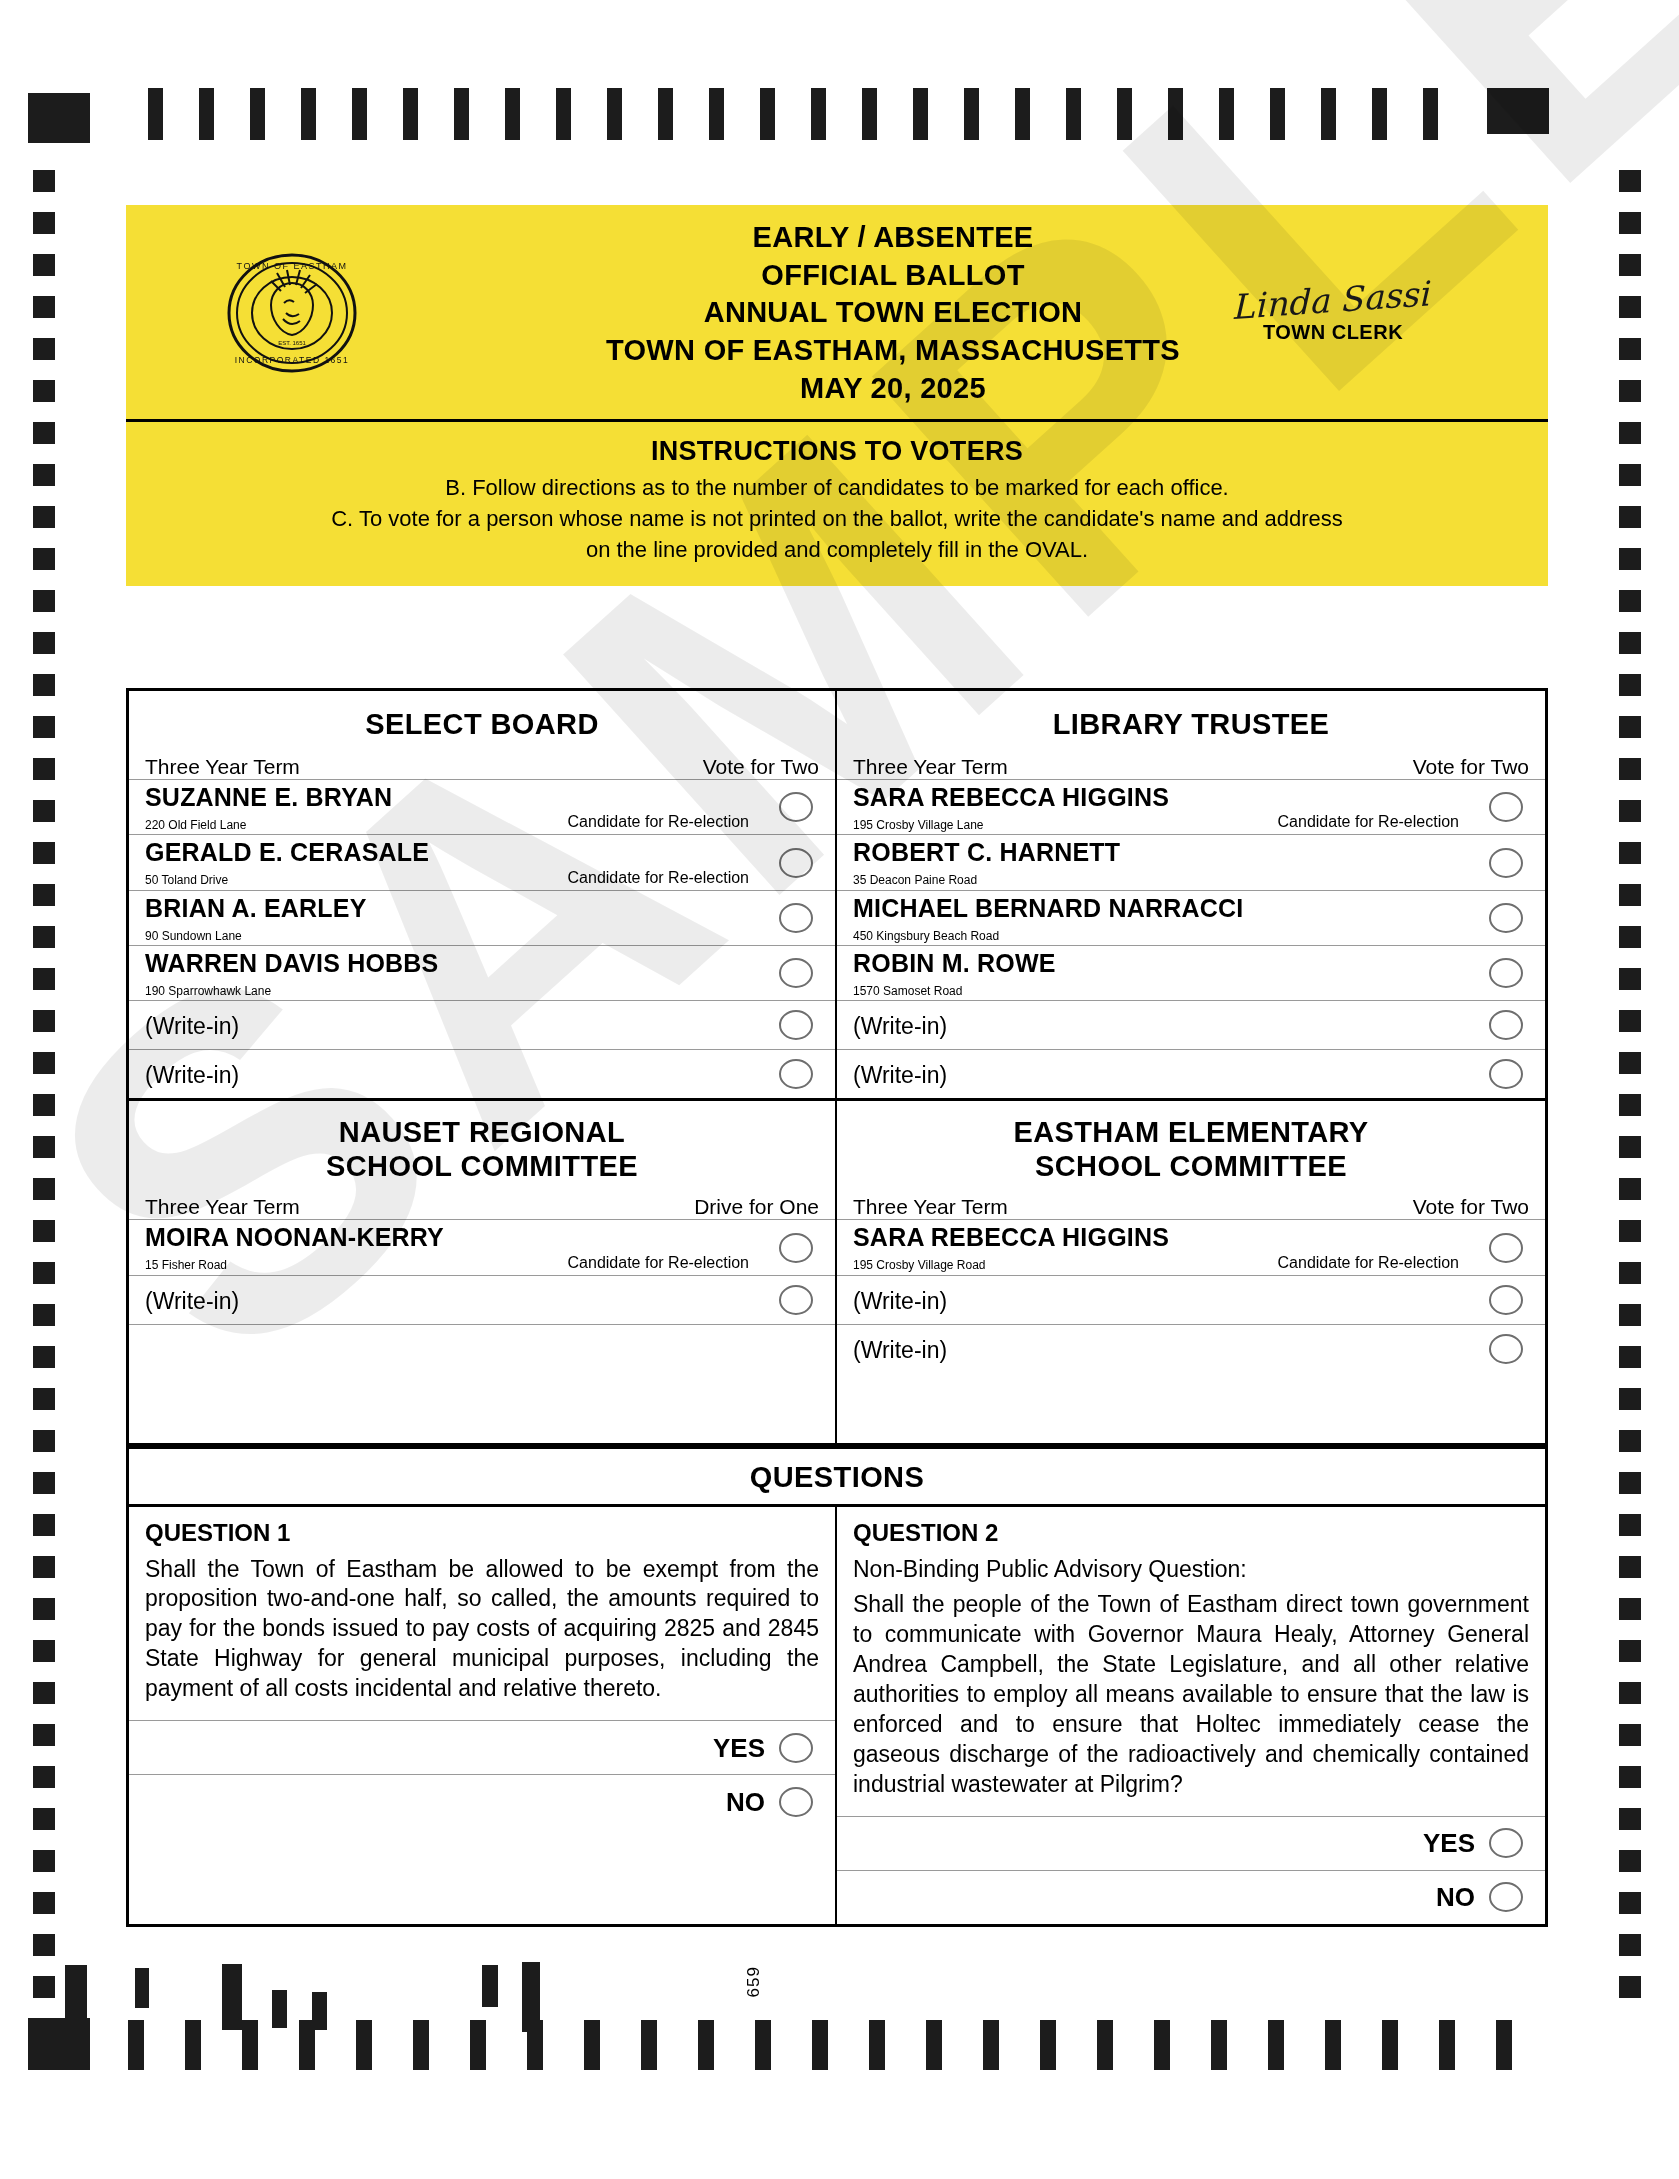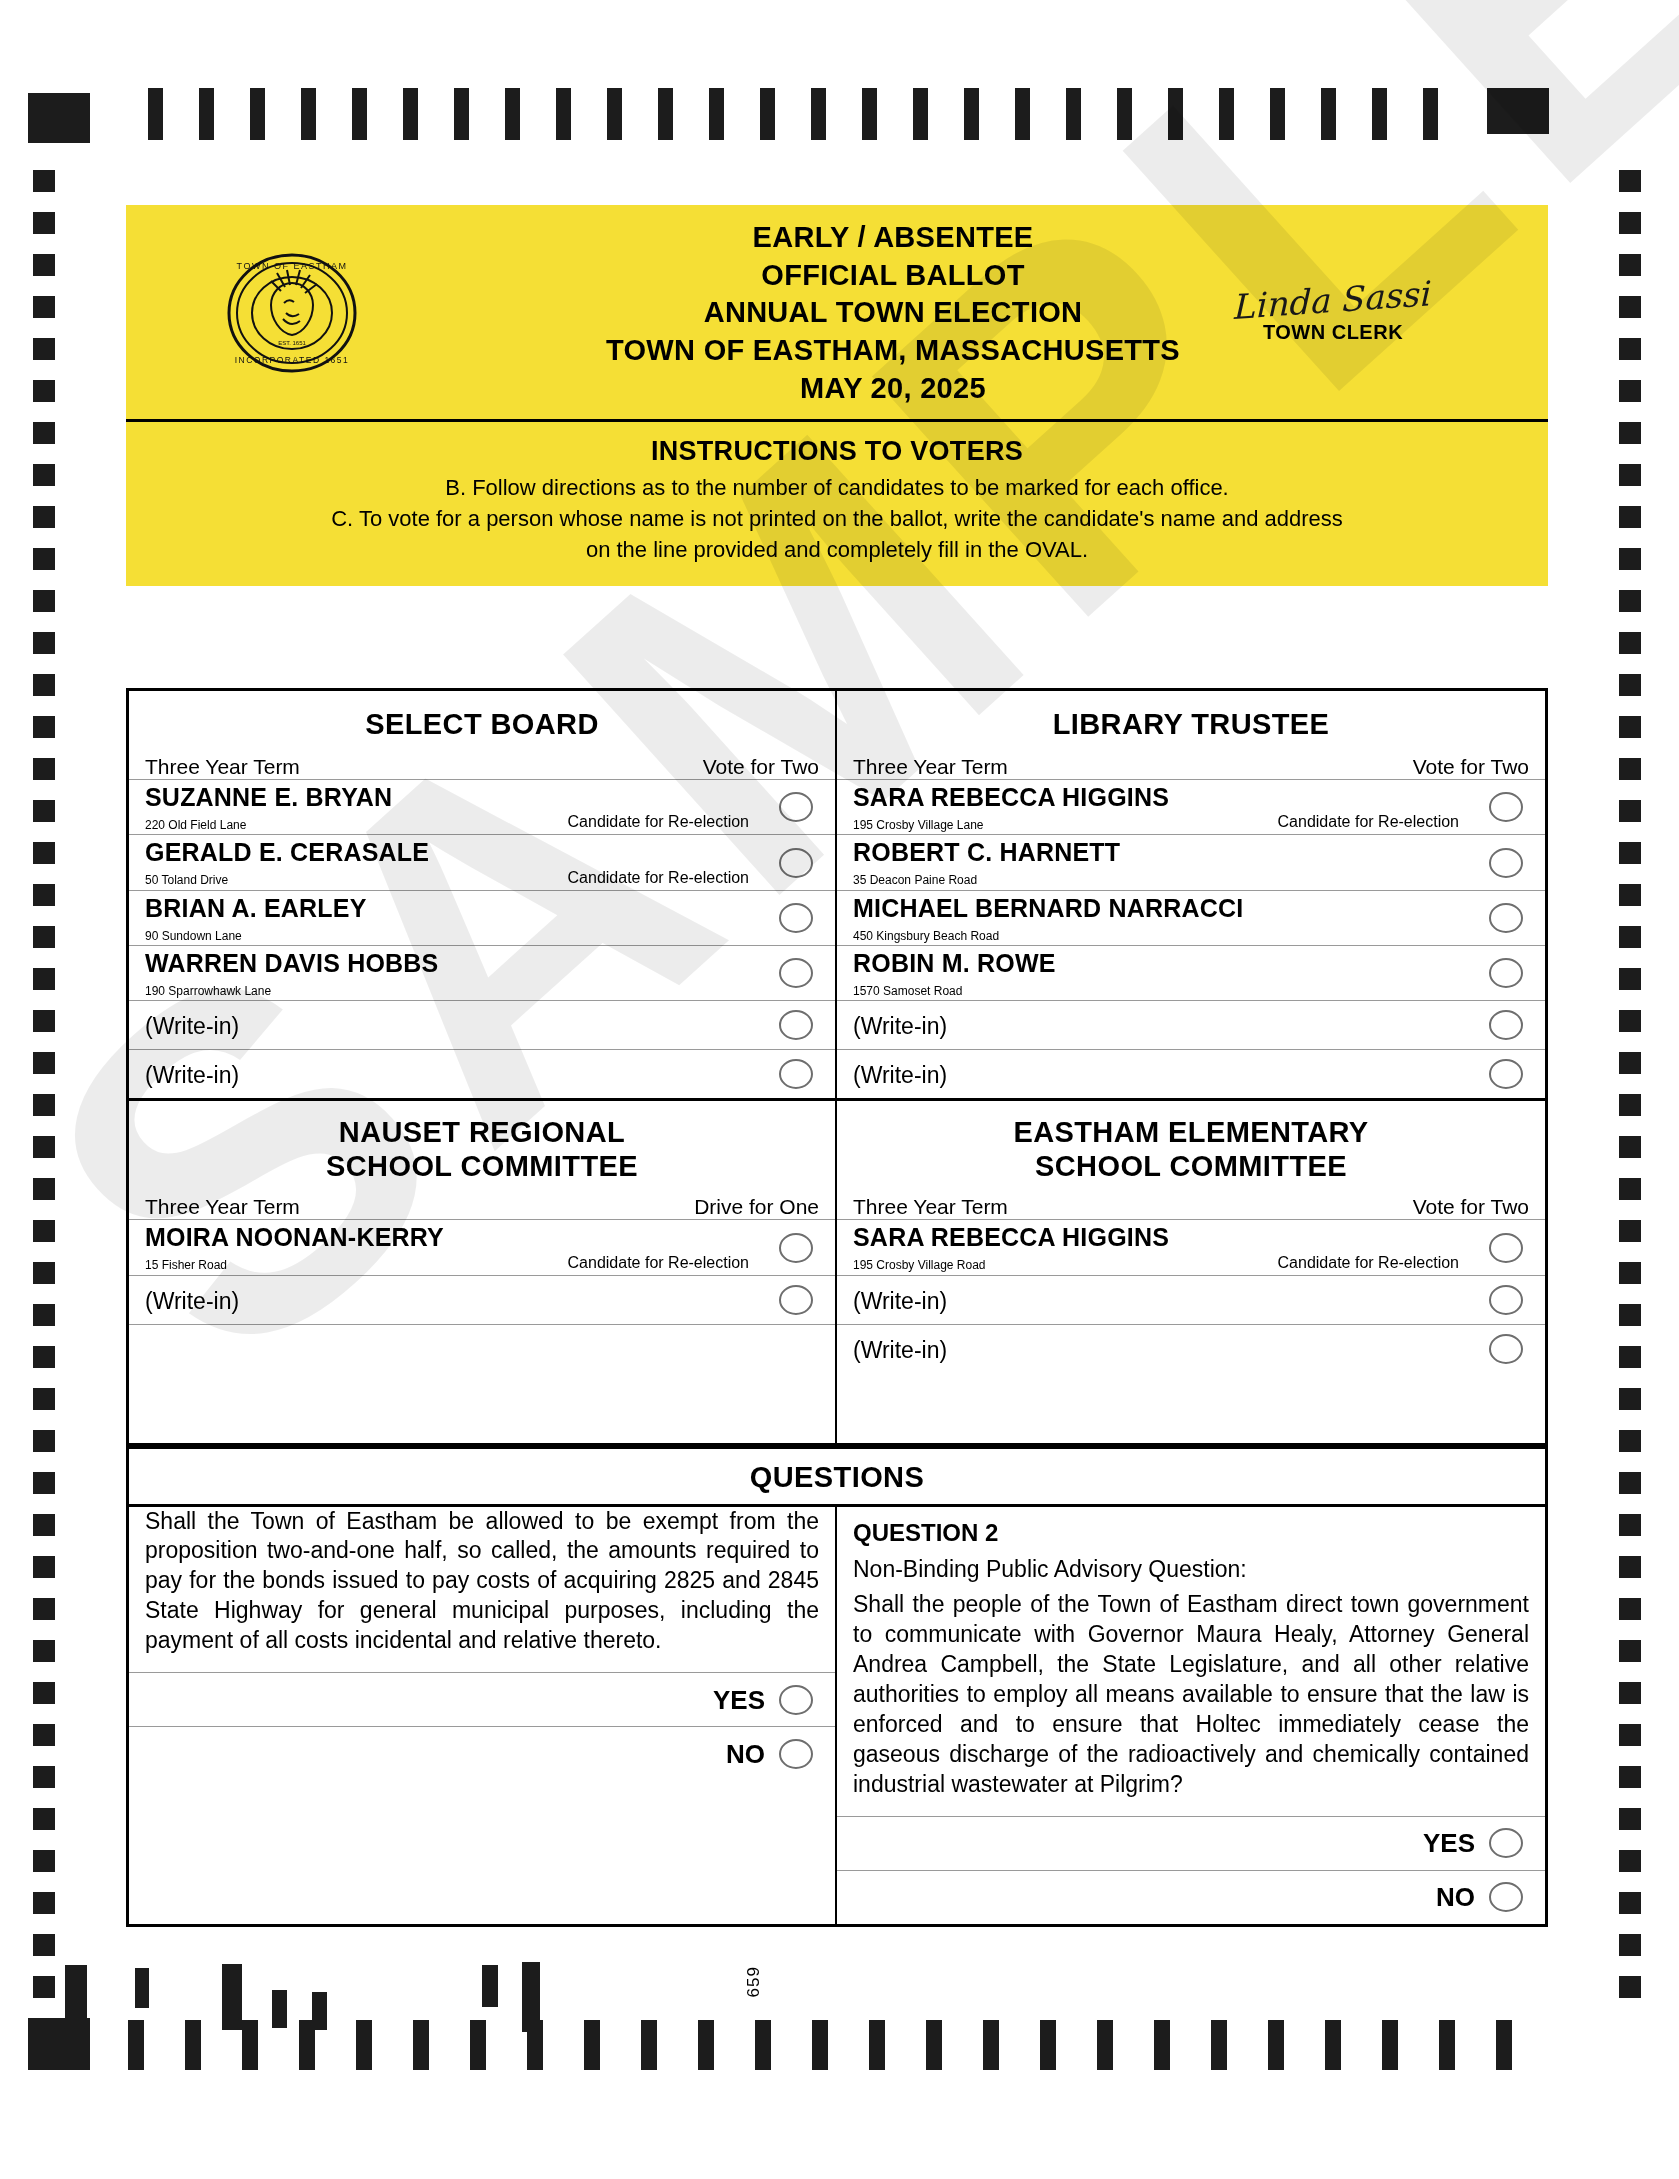--- a/index.html
+++ b/index.html
@@ -559,20 +559,21 @@
           <div class="oval"></div>
         </div>
       </div>
     </div>
 
     <div class="questions-header">QUESTIONS</div>
 
     <div class="q-grid">
 
       <div class="q-col left">
+        <div class="q-head">QUESTION 1</div>
         <div class="q-body">
           <p>Shall the Town of Eastham be allowed to be exempt from the proposition two-and-one half, so called, the amounts required to pay for the bonds issued to pay costs of acquiring 2825 and 2845 State Highway for general municipal purposes, including the payment of all costs incidental and relative thereto.</p>
         </div>
         <div class="yn-row">
           <span class="lbl">YES</span>
           <div class="oval"></div>
         </div>
         <div class="yn-row">
           <span class="lbl">NO</span>
           <div class="oval"></div>

